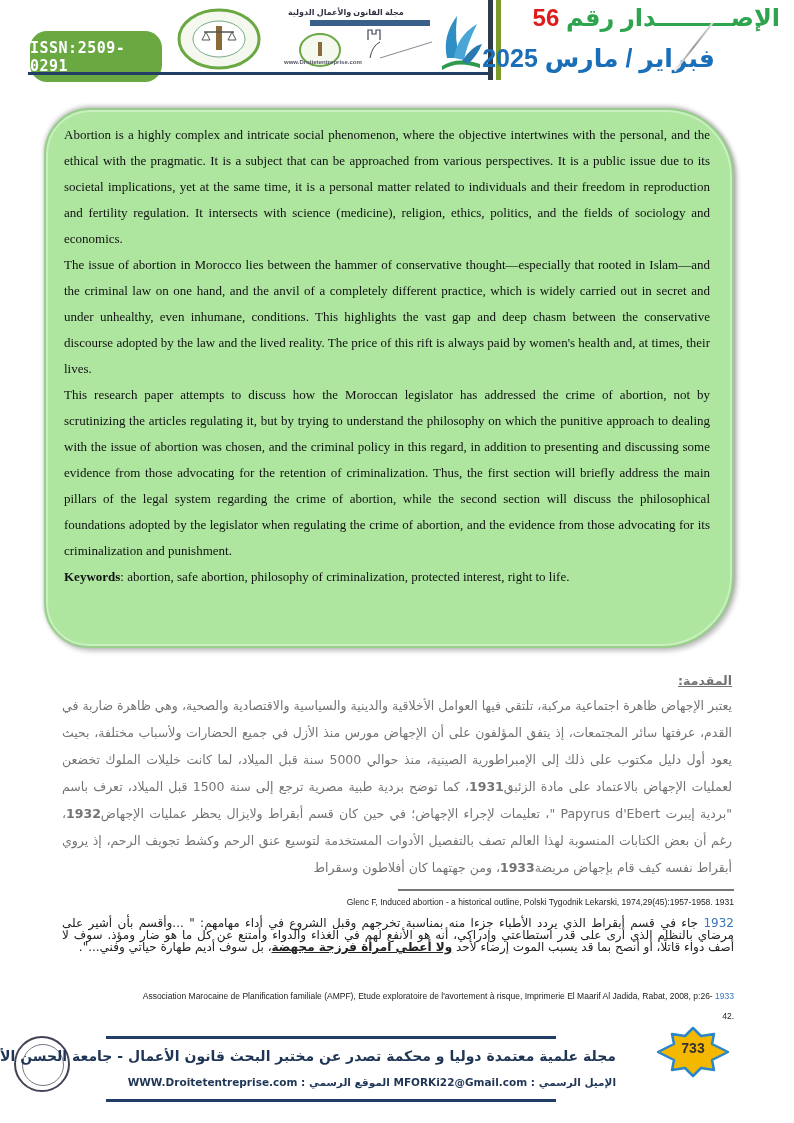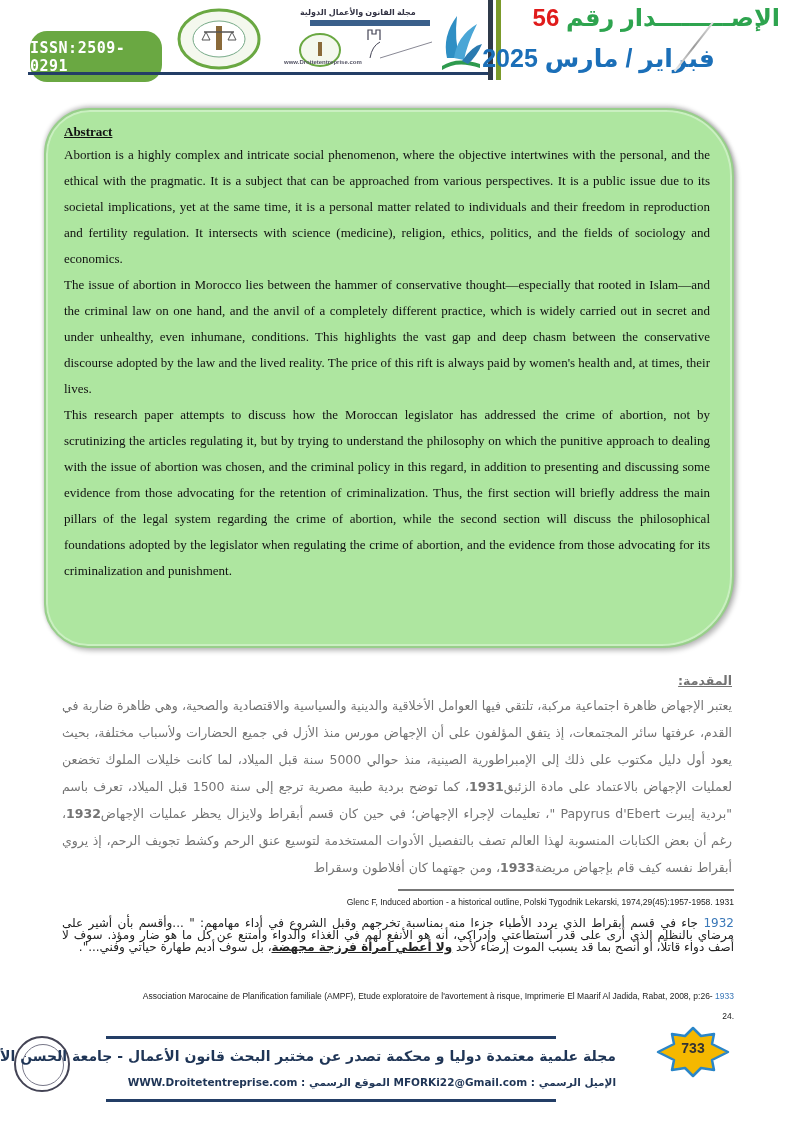--- a/index.html
+++ b/index.html
@@ -13,21 +13,21 @@
     font-family: "DejaVu Sans Mono", monospace; font-weight: bold; font-size: 15px;
     display: flex; align-items: center; justify-content: center; letter-spacing: 0.5px;
   }
   .logo-lab {
     position: absolute; left: 176px; top: 8px; width: 86px; height: 62px;
   }
   .logo-journal {
     position: absolute; left: 282px; top: 6px; width: 200px; height: 66px;
   }
   .journal-title {
-    position: absolute; left: 300px; top: 8px; width: 130px; font-size: 8px; font-weight: bold;
+    position: absolute; left: 288px; top: 8px; width: 130px; font-size: 8px; font-weight: bold;
     color: #334; direction: rtl; text-align: left; white-space: nowrap;
   }
   .journal-banner {
     position: absolute; left: 310px; top: 20px; width: 120px; height: 6px; background: #3a5f8a;
   }
   .journal-url {
     position: absolute; left: 284px; top: 59px; font-size: 6px; font-weight: bold; color: #556;
     white-space: nowrap;
   }
   .header-rule {
@@ -151,42 +151,42 @@
 
 <div class="issue-line">
   <span>الإصـــــــــدار رقم</span>
   <span class="num">56</span>
 </div>
 <div class="issue-date">فبراير / مارس 2025</div>
 <div class="header-slash"></div>
 
 <div class="abstract-box"></div>
 <div class="abstract-inner">
-  <span class="abstract-heading">Abstract</span>
   <p>Abortion is a highly complex and intricate social phenomenon, where the objective intertwines with the personal, and the ethical with the pragmatic. It is a subject that can be approached from various perspectives. It is a public issue due to its societal implications, yet at the same time, it is a personal matter related to individuals and their freedom in reproduction and fertility regulation. It intersects with science (medicine), religion, ethics, politics, and the fields of sociology and economics.</p>
   <p>The issue of abortion in Morocco lies between the hammer of conservative thought—especially that rooted in Islam—and the criminal law on one hand, and the anvil of a completely different practice, which is widely carried out in secret and under unhealthy, even inhumane, conditions. This highlights the vast gap and deep chasm between the conservative discourse adopted by the law and the lived reality. The price of this rift is always paid by women's health and, at times, their lives.</p>
   <p>This research paper attempts to discuss how the Moroccan legislator has addressed the crime of abortion, not by scrutinizing the articles regulating it, but by trying to understand the philosophy on which the punitive approach to dealing with the issue of abortion was chosen, and the criminal policy in this regard, in addition to presenting and discussing some evidence from those advocating for the retention of criminalization. Thus, the first section will briefly address the main pillars of the legal system regarding the crime of abortion, while the second section will discuss the philosophical foundations adopted by the legislator when regulating the crime of abortion, and the evidence from those advocating for its criminalization and punishment.</p>
+  <p><span class="kw-label">Keywords</span><span>: abortion, safe abortion, philosophy of criminalization, protected interest, right to life.</span></p>
 </div>
 
 <div class="intro">
   <span class="intro-heading">المقدمة:</span>
   <p><span>يعتبر الإجهاض ظاهرة اجتماعية مركبة، تلتقي فيها العوامل الأخلاقية والدينية والسياسية والاقتصادية والصحية، وهي ظاهرة ضاربة في القدم، عرفتها سائر المجتمعات، إذ يتفق المؤلفون على أن الإجهاض مورس منذ الأزل في جميع الحضارات ولأسباب مختلفة، بحيث يعود أول دليل مكتوب على ذلك إلى الإمبراطورية الصينية، منذ حوالي 5000 سنة قبل الميلاد، لما كانت خليلات الملوك تخضعن لعمليات الإجهاض بالاعتماد على مادة الزئبق</span><span class="fnref">1931</span><span>، كما توضح بردية طبية مصرية ترجع إلى سنة 1500 قبل الميلاد، تعرف باسم "بردية إيبرت Papyrus d'Ebert "، تعليمات لإجراء الإجهاض؛ في حين كان قسم أبقراط ولايزال يحظر عمليات الإجهاض</span><span class="fnref">1932</span><span>، رغم أن بعض الكتابات المنسوبة لهذا العالم تصف بالتفصيل الأدوات المستخدمة لتوسيع عنق الرحم وكشط تجويف الرحم، إذ يروي أبقراط نفسه كيف قام بإجهاض مريضة</span><span class="fnref">1933</span><span>، ومن جهتهما كان أفلاطون وسقراط</span></p>
 </div>
 
 <div class="fn-rule"></div>
 <div class="fn fn-1931">
   <span>Glenc F, Induced abortion - a historical outline, Polski Tygodnik Lekarski, 1974,29(45):1957-1958.</span> <span>1931</span>
 </div>
 <div class="fn fn-1932">
   <span class="num">1932</span> <span>جاء في قسم أبقراط الذي يردد الأطباء جزءا منه بمناسبة تخرجهم وقبل الشروع في أداء مهامهم: " ...وأقسم بأن أشير على مرضاي بالنظام الذي أرى على قدر استطاعتي وإدراكي، أنه هو الأنفع لهم في الغذاء والدواء وأمتنع عن كل ما هو ضار ومؤذ. سوف لا أصف دواء قاتلًا، أو أنصح بما قد يسبب الموت إرضاء لأحد </span><span class="ul">ولا أعطي امرأة فرزجة مجهضة</span><span>، بل سوف أديم طهارة حياتي وفني...".</span>
 </div>
 <div class="fn fn-1933">
   <span>Association Marocaine de Planification familiale (AMPF), Etude exploratoire de l'avortement à risque, Imprimerie El Maarif Al Jadida, Rabat, 2008, p:26-</span> <span class="num">1933</span>
 </div>
-<div class="fn-page">24.</div>
+<div class="fn-page">42.</div>
 
 <div class="seal"></div>
 <div class="footer-rule-top"></div>
 <div class="footer-line1">مجلة علمية معتمدة  دوليا و محكمة تصدر عن مختبر البحث قانون الأعمال - جامعة الحسن الأول - سطات - المغرب</div>
 <div class="footer-line2">
   <span>الإميل الرسمي :</span>
   <span>MFORKi22@Gmail.com</span>
   <span>الموقع الرسمي :</span>
   <span>WWW.Droitetentreprise.com</span>
 </div>

